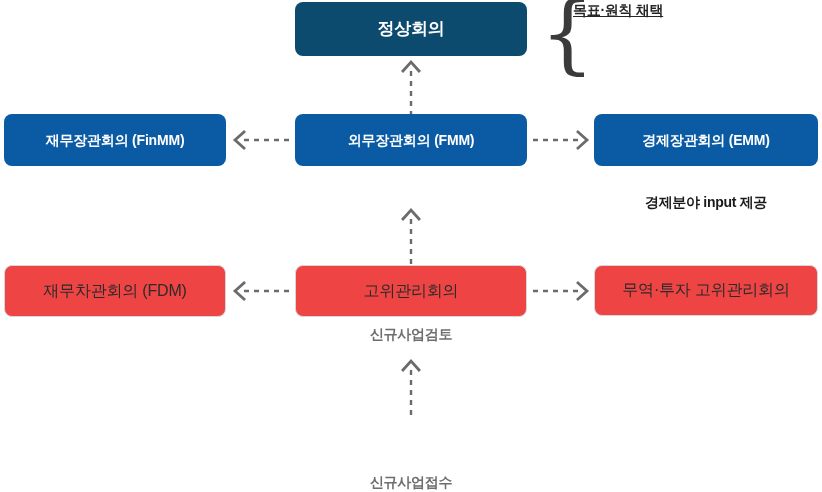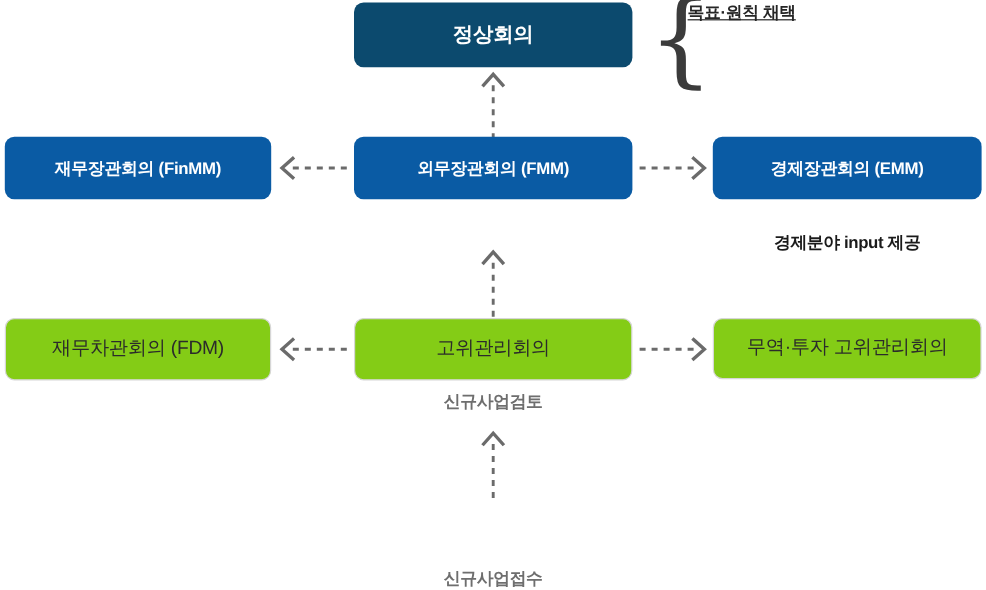--- a/index.html
+++ b/index.html
@@ -38,21 +38,21 @@
     letter-spacing: -0.2px;
   }
   .box-blue {
     background: #0a5ba4;
     color: #ffffff;
     font-size: 14px;
     font-weight: bold;
     letter-spacing: -0.2px;
   }
   .box-white {
-    background: #84cc16;
+    background: #ef4444;
     color: #2b2b2b;
     border: 1px solid #d6d6d6;
     font-size: 16px;
     font-weight: normal;
     letter-spacing: -0.2px;
   }
 
   
   .caption {
     position: absolute;

